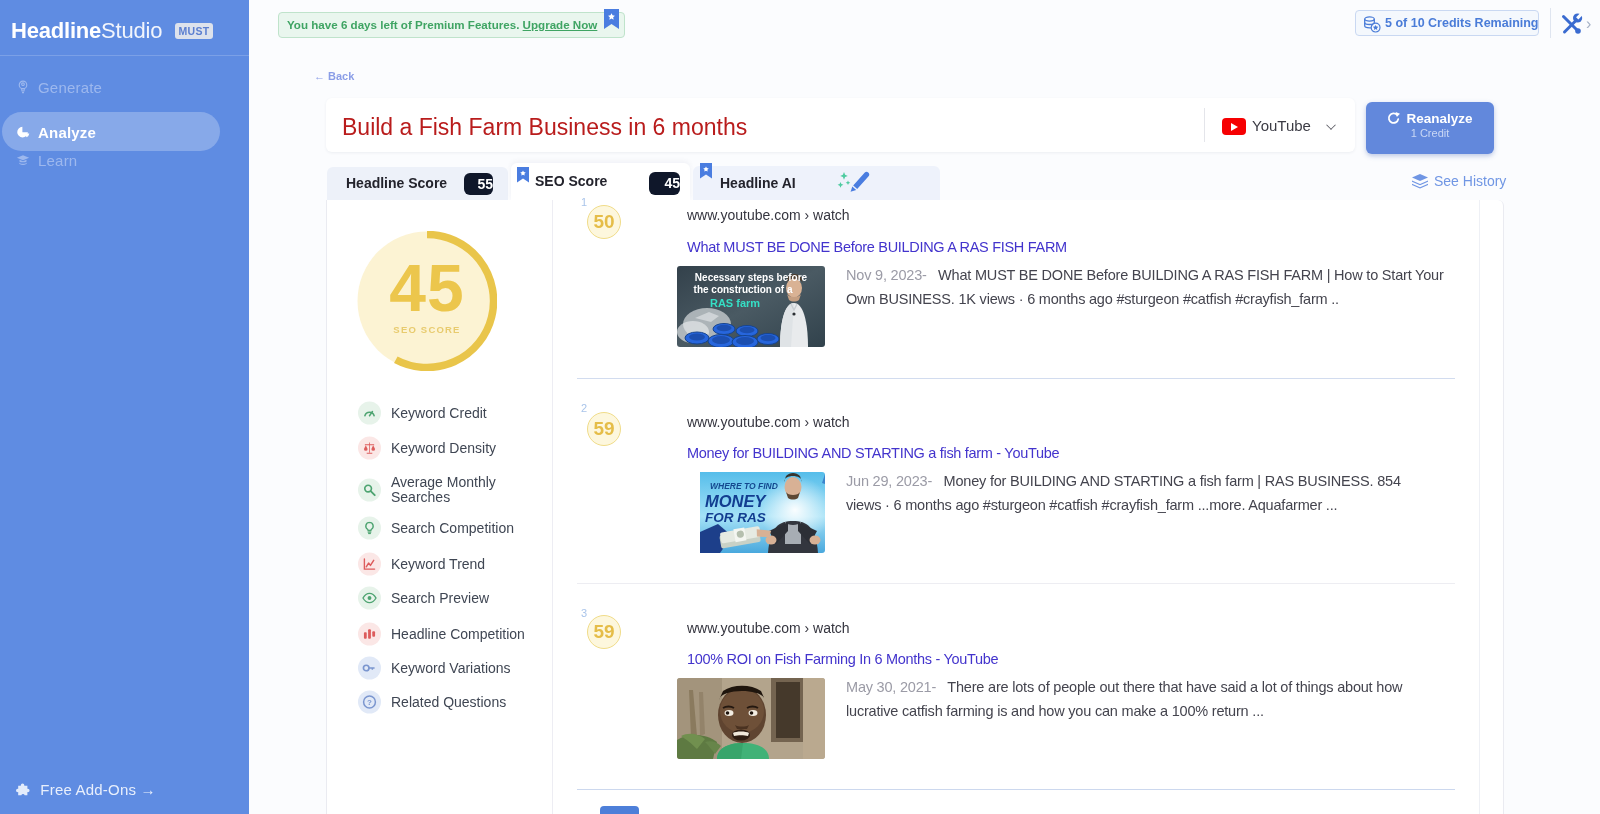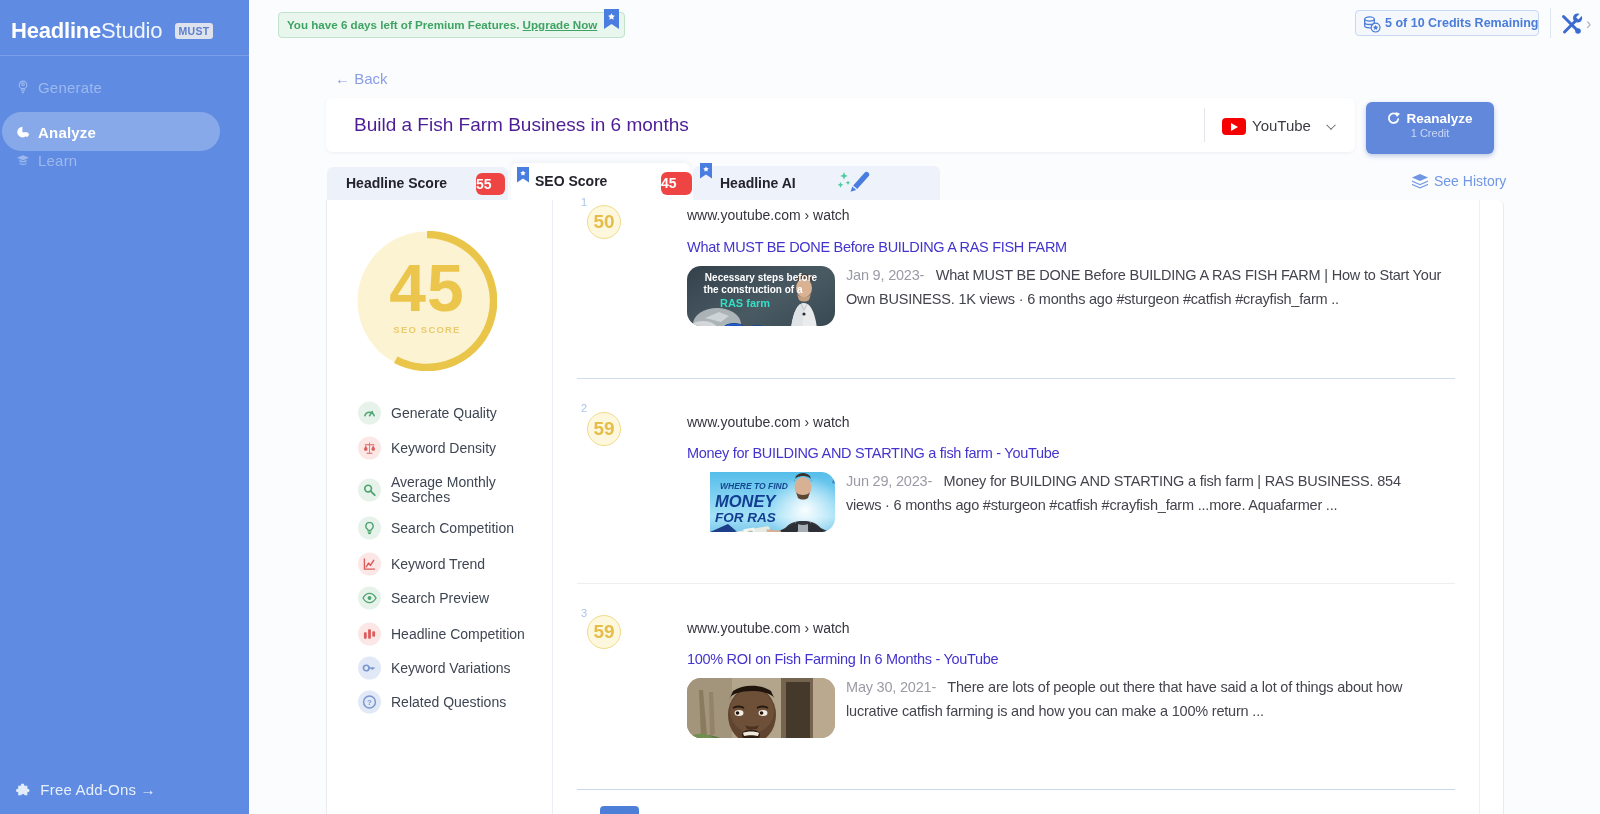--- a/index.html
+++ b/index.html
@@ -24,39 +24,39 @@
 
 #banner { position:absolute; left:278px; top:12px; width:347px; height:26px; background:#e9f6ee; border:1px solid #bfe3cb; border-radius:4px; color:#3fa463; font-size:11.6px; font-weight:700; line-height:24px; text-align:left; padding-left:8px; white-space:nowrap; }
 #banner a { color:#3fa463; text-decoration:underline; }
 #bookmark1 { position:absolute; left:604px; top:9px; }
 #credits { position:absolute; left:1355px; top:10px; width:184px; height:26px; border:1px solid #c9d8f2; background:#f4f8fd; border-radius:4px; color:#4a7cd8; font-size:12.5px; font-weight:700; line-height:24px; padding:0 0 0 29px; white-space:nowrap; }
 #topdiv { position:absolute; left:1550px; top:8px; height:30px; border-left:1px solid #dfe5f0; }
 #tools { position:absolute; left:1559px; top:13px; }
 #topchev { position:absolute; left:1586px; top:15px; color:#a6b2c6; font-size:16px; }
 
 
-#back { position:absolute; left:335px; top:70px; color:#8a9de7; font-size:15px; font-weight:400; }
+#back { position:absolute; left:314px; top:70px; color:#8a9de7; font-size:11px; font-weight:700; }
 #searchbox { position:absolute; left:326px; top:98px; width:1029px; height:54px; background:#fff; border-radius:6px; box-shadow:0 1px 3px rgba(40,50,90,0.07); }
-#searchtext { position:absolute; left:28px; top:16px; font-size:19px; color:#4c1d95; }
+#searchtext { position:absolute; left:16px; top:16px; font-size:23px; color:#b91c1c; }
 #ytdiv { position:absolute; left:878px; top:10px; height:34px; border-left:1px solid #e4e5ea; }
 #ytico { position:absolute; left:896px; top:20px; width:24px; height:17px; background:#f60002; border-radius:4px; }
 #ytico:after { content:""; position:absolute; left:9px; top:4.5px; border-left:7px solid #fff; border-top:4px solid transparent; border-bottom:4px solid transparent; }
 #ytlabel { position:absolute; left:926px; top:19px; font-size:15px; color:#3b3b44; }
 #ytchev { position:absolute; left:1001px; top:23px; width:8px; height:8px; border-right:1.6px solid #55555e; border-bottom:1.6px solid #55555e; transform:rotate(45deg) scale(0.85); }
 #reanalyze { position:absolute; left:1366px; top:102px; width:128px; height:52px; background:#6288dc; border-radius:6px; box-shadow:0 2px 5px rgba(70,100,180,0.35); text-align:center; }
 #reanalyze .l1 { margin-top:9px; color:#fff; font-size:13.5px; font-weight:700; }
 #reanalyze .l2 { color:#c9d7f5; font-size:11px; margin-top:1px; }
 
 
 .tab { position:absolute; border-radius:6px 6px 0 0; }
 #tab1 { left:327px; top:167px; width:181px; height:33px; background:#edf1f9; }
 #tab2 { left:511px; top:163px; width:179px; height:37px; background:#ffffff; box-shadow:0 -2px 5px rgba(60,70,120,0.06);}
 #tab3 { left:693px; top:166px; width:247px; height:34px; background:#eef2fb; }
 .tablab { position:absolute; font-size:14px; font-weight:700; color:#23232c; }
-.badge { position:absolute; background:#ef4444; color:#fff; border-radius:6px; font-size:14px; font-weight:700; text-align:left;margin-left:12px; }
+.badge { position:absolute; background:#0f172a; color:#fff; border-radius:6px; font-size:14px; font-weight:700; text-align:right; }
 #seehist { position:absolute; left:1434px; top:173px; font-size:14px; color:#7096e4; }
 #histico { position:absolute; left:1412px; top:174px; }
 
 
 #card { position:absolute; left:326px; top:200px; width:1178px; height:616px; background:#fff; border:1px solid #eaebf1; border-top:none; border-radius:0 6px 0 0; }
 #leftcol { position:absolute; left:0; top:0; width:226px; height:614px; border-right:1px solid #ededf3; }
 #resultpane { position:absolute; left:226px; top:0; width:927px; height:614px; border-right:1px solid #eef0f5; }
 
 
 #scorewrap { position:absolute; left:30px; top:31px; width:140px; height:140px; }
@@ -69,21 +69,21 @@
 .flab { position:absolute; left:33px; top:50%; transform:translateY(-50%); font-size:14px; color:#3f4653; white-space:nowrap; }
 .fg { background:#e7f3ea; }
 .fr { background:#fbe7e6; }
 .fb { background:#e1e9f7; }
 
 
 .scorebadge { position:absolute; left:260px; width:34px; height:34px; border-radius:50%; background:#fdf7dd; border:1.5px solid #f0dc89; color:#e5bd48; font-size:19px; font-weight:700; text-align:center; line-height:32px; }
 .idx { position:absolute; left:254px; color:#a9c4ea; font-size:11px; }
 .rurl { position:absolute; left:360px; font-size:14px; color:#35353f; }
 .rtitle { position:absolute; left:360px; font-size:14.5px; letter-spacing:-0.3px; color:#4334cd; }
-.rthumb { position:absolute; left:360px; width:148px; height:60px; border-radius:14px; overflow:hidden; }
+.rthumb { position:absolute; left:350px; width:148px; height:81px; border-radius:3px; overflow:hidden; }
 .rdesc { position:absolute; left:519px; width:680px; font-size:14.5px; letter-spacing:-0.2px; line-height:23.5px; color:#44444e; white-space:nowrap; }
 .rdesc .dt { color:#9b9ba6; }
 .rsep { position:absolute; left:250px; width:878px; border-top:1px solid #ededf2; }
 #bluebtn { position:absolute; left:273px; top:606px; width:39px; height:8px; background:#4d7fd9; border-radius:4px 4px 0 0; }
 </style>
 </head>
 <body>
 <div id="page">
 
   <div id="sidebar">
@@ -213,21 +213,21 @@
         <div id="scorenum">45</div>
         <div id="scorelab">SEO SCORE</div>
       </div>
       <div class="factor" style="top:201px; height:24px;">
         <span class="fico fg">
             <svg width="13" height="13" viewBox="0 0 14 14" style="position:absolute;left:5px;top:5px;">
               <path d="M2 10a5.2 5.2 0 0 1 10 0" fill="none" stroke="#4ea471" stroke-width="1.6" stroke-linecap="round"></path>
               <path d="M7 10L10.2 5.4" stroke="#4ea471" stroke-width="1.6" stroke-linecap="round"></path>
             </svg>
           </span>
-        <div class="flab">Generate Quality</div>
+        <div class="flab">Keyword Credit</div>
       </div>
       <div class="factor" style="top:236px; height:24px;">
         <span class="fico fr">
             <svg width="13" height="13" viewBox="0 0 14 14" style="position:absolute;left:5px;top:5px;" fill="#dd5c5c">
               <path d="M6.6 1h.8v11h-.8z"></path>
               <path d="M2 3h10v1H2z"></path>
               <path d="M1 8l2-4 2 4a2 2 0 0 1-4 0z"></path>
               <path d="M9 8l2-4 2 4a2 2 0 0 1-4 0z"></path>
               <path d="M4 12.2h6v1H4z"></path>
             </svg>
@@ -339,21 +339,21 @@
         <ellipse cx="117" cy="22" rx="8" ry="9.5" fill="#d9b294"></ellipse>
         <path d="M109 18c1-7 16-7 17 0l-2-7c-4-4-9-4-13 0z" fill="#4e3d2c"></path>
         <path d="M110 28c2 4 12 4 14 0l-2 6c-3 2-7 2-10 0z" fill="#c59f82"></path>
         <path d="M114 38l3 6 3-6" fill="none" stroke="#c9ced2" stroke-width="1.4"></path>
         <circle cx="117" cy="48" r="1.6" fill="#2b2f33"></circle>
       </g>
       <text x="74" y="15" font-size="10" font-weight="bold" fill="#ffffff" text-anchor="middle" font-family="Liberation Sans, sans-serif">Necessary steps before</text>
       <text x="66" y="27" font-size="10" font-weight="bold" fill="#ffffff" text-anchor="middle" font-family="Liberation Sans, sans-serif">the construction of a</text>
       <text x="58" y="41" font-size="11" font-weight="bold" fill="#35dfc6" text-anchor="middle" font-family="Liberation Sans, sans-serif">RAS farm</text>
     </svg></div>
-    <div class="rdesc" style="top:64px;"><span class="dt">Jan 9, 2023-</span>&nbsp;&nbsp; What MUST BE DONE Before BUILDING A RAS FISH FARM | How to Start Your<br>Own BUSINESS. 1K views · 6 months ago #sturgeon #catfish #crayfish_farm ..</div>
+    <div class="rdesc" style="top:64px;"><span class="dt">Nov 9, 2023-</span>&nbsp;&nbsp; What MUST BE DONE Before BUILDING A RAS FISH FARM | How to Start Your<br>Own BUSINESS. 1K views · 6 months ago #sturgeon #catfish #crayfish_farm ..</div>
     <div class="rsep" style="top:178px; border-top-color:#d2dcef;"></div>
 
     <div class="idx" style="top:202px;">2</div>
     <div class="scorebadge" style="top:212px;">59</div>
     <div class="rurl" style="top:214px;">www.youtube.com › watch</div>
     <div class="rtitle" style="top:245px;">Money for BUILDING AND STARTING a fish farm - YouTube</div>
     <div class="rthumb" style="top:272px;padding-left:23px;"><svg width="148" height="81" viewBox="0 0 148 81">
       <defs>
         <linearGradient id="t2g" x1="0" y1="0" x2="0" y2="1">
           <stop offset="0" stop-color="#55bdea"></stop>

